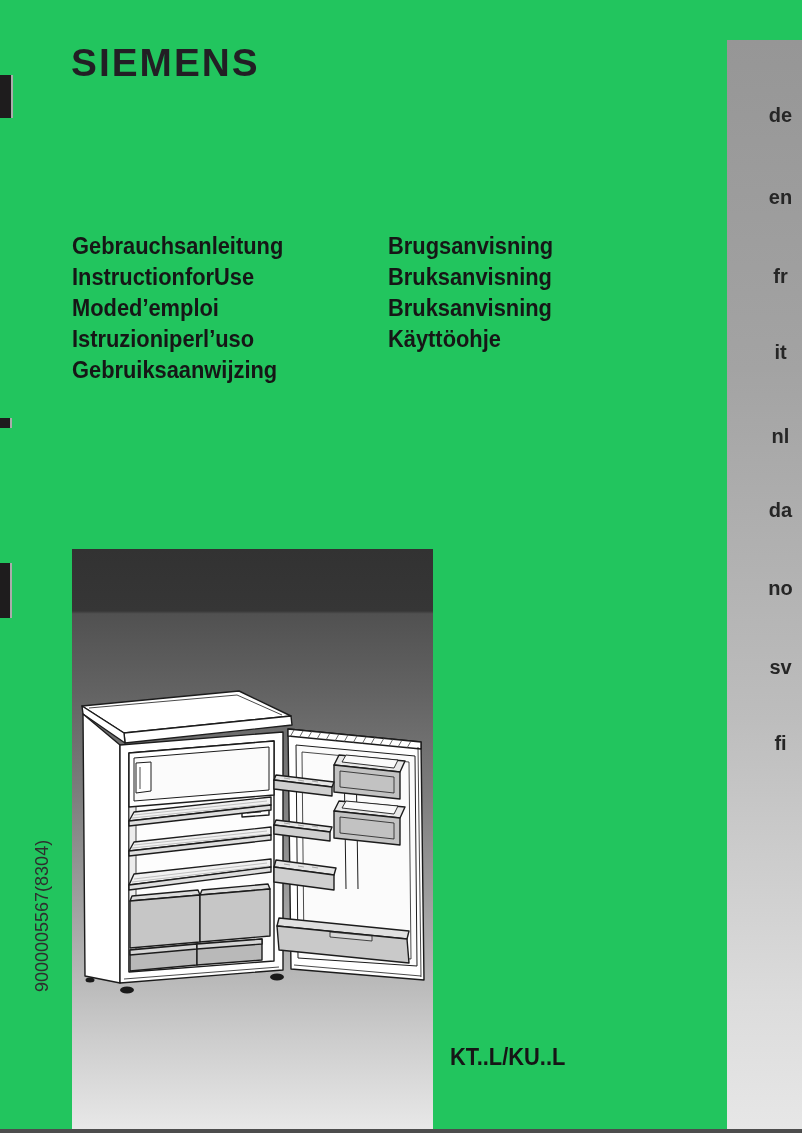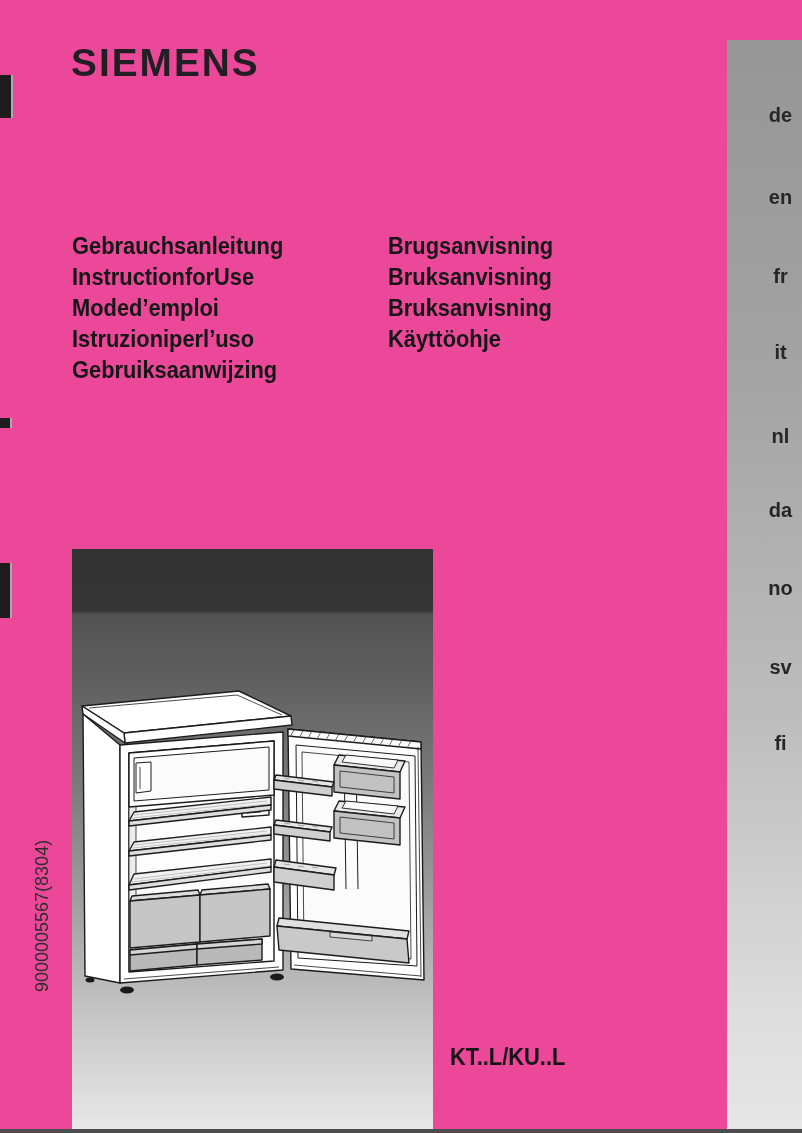--- a/index.html
+++ b/index.html
@@ -1,19 +1,19 @@
 <!DOCTYPE html>
 <html><head>
 <meta charset="utf-8">
 <style>
   html,body{margin:0;padding:0;background:#ffffff;}
   #page{
     position:relative;
     width:802px;height:1133px;
-    background:#ec4899;
+    background:#22c55e;
     font-family:"Liberation Sans", sans-serif;
     overflow:hidden;
   }
   
   .logo{
     position:absolute;left:71px;top:42px;
     font-size:38px;font-weight:bold;color:#221f24;
     letter-spacing:2px;
     transform:scaleX(1.02);transform-origin:left top;
   }

